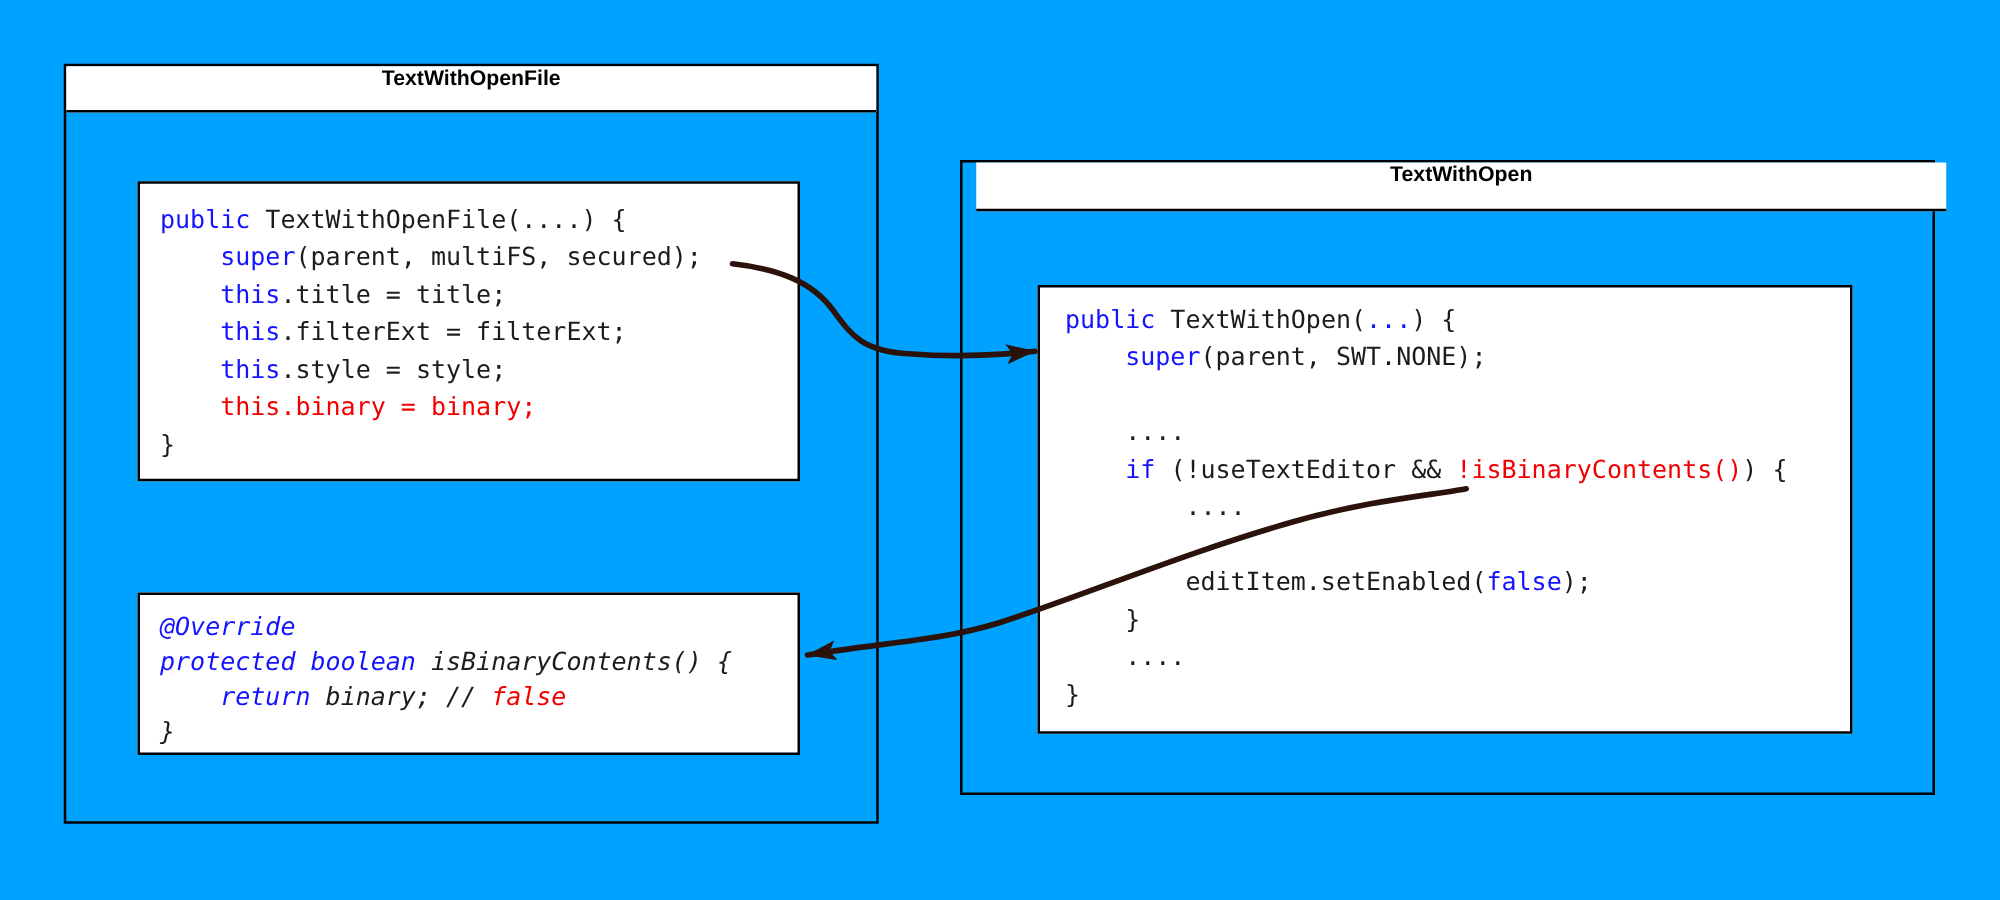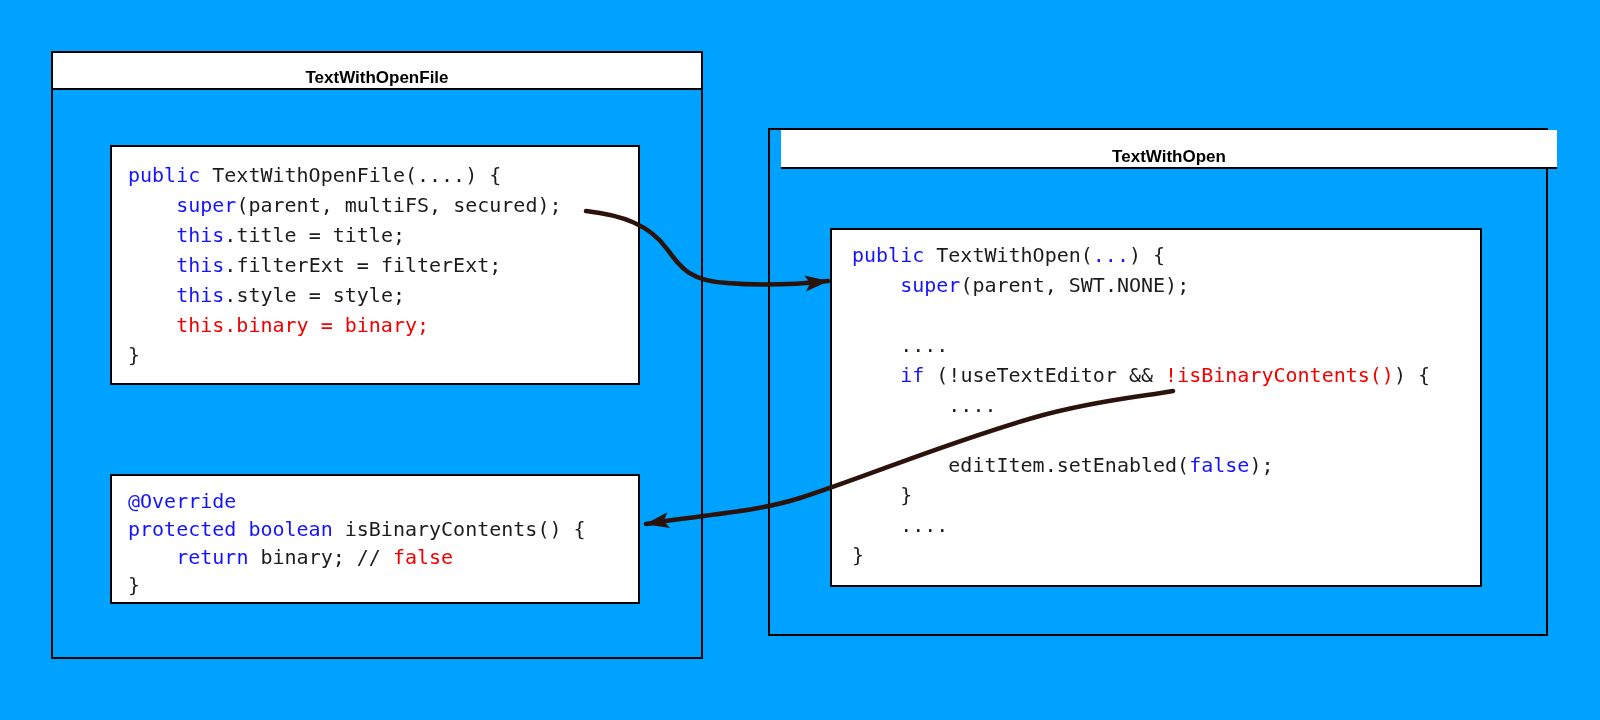--- a/index.html
+++ b/index.html
@@ -16,39 +16,39 @@
     border: 2px solid var(--border);
     background: transparent;
     box-sizing: border-box;
   }
   .class-title-bar {
     width: 100%;
     background: var(--box_fill);
     border-bottom: 2px solid var(--border);
     box-sizing: border-box;
     display: flex;
-    align-items: flex-end;
+    align-items: flex-start;
     justify-content: center;
     font-weight: bold;
     font-size: 17px;
     color: #000;
   }
   .code-box {
     position: absolute;
     background: var(--box_fill);
     border: 2px solid var(--border);
     box-sizing: border-box;
     font-family: "DejaVu Sans Mono", "Liberation Mono", monospace;
     font-size: 20px;
     white-space: pre;
     overflow: hidden;
   }
   .code-line { white-space: pre; }
   .lh30 .code-line { line-height: 30px; height: 30px; }
-  .lh28 .code-line { line-height: 28px; height: 28px; }
+  .lh28 .code-line { line-height: 28px; height: 28px; font-style: italic; }
   .seg-p { color: var(--text); }
   .seg-k { color: var(--keyword); }
   .seg-r { color: var(--highlight); }
   #arrow-layer {
     position: absolute;
     left: 0; top: 0;
     width: 1600px; height: 720px;
     pointer-events: none;
   }
   #arrow-layer path.arrow {

